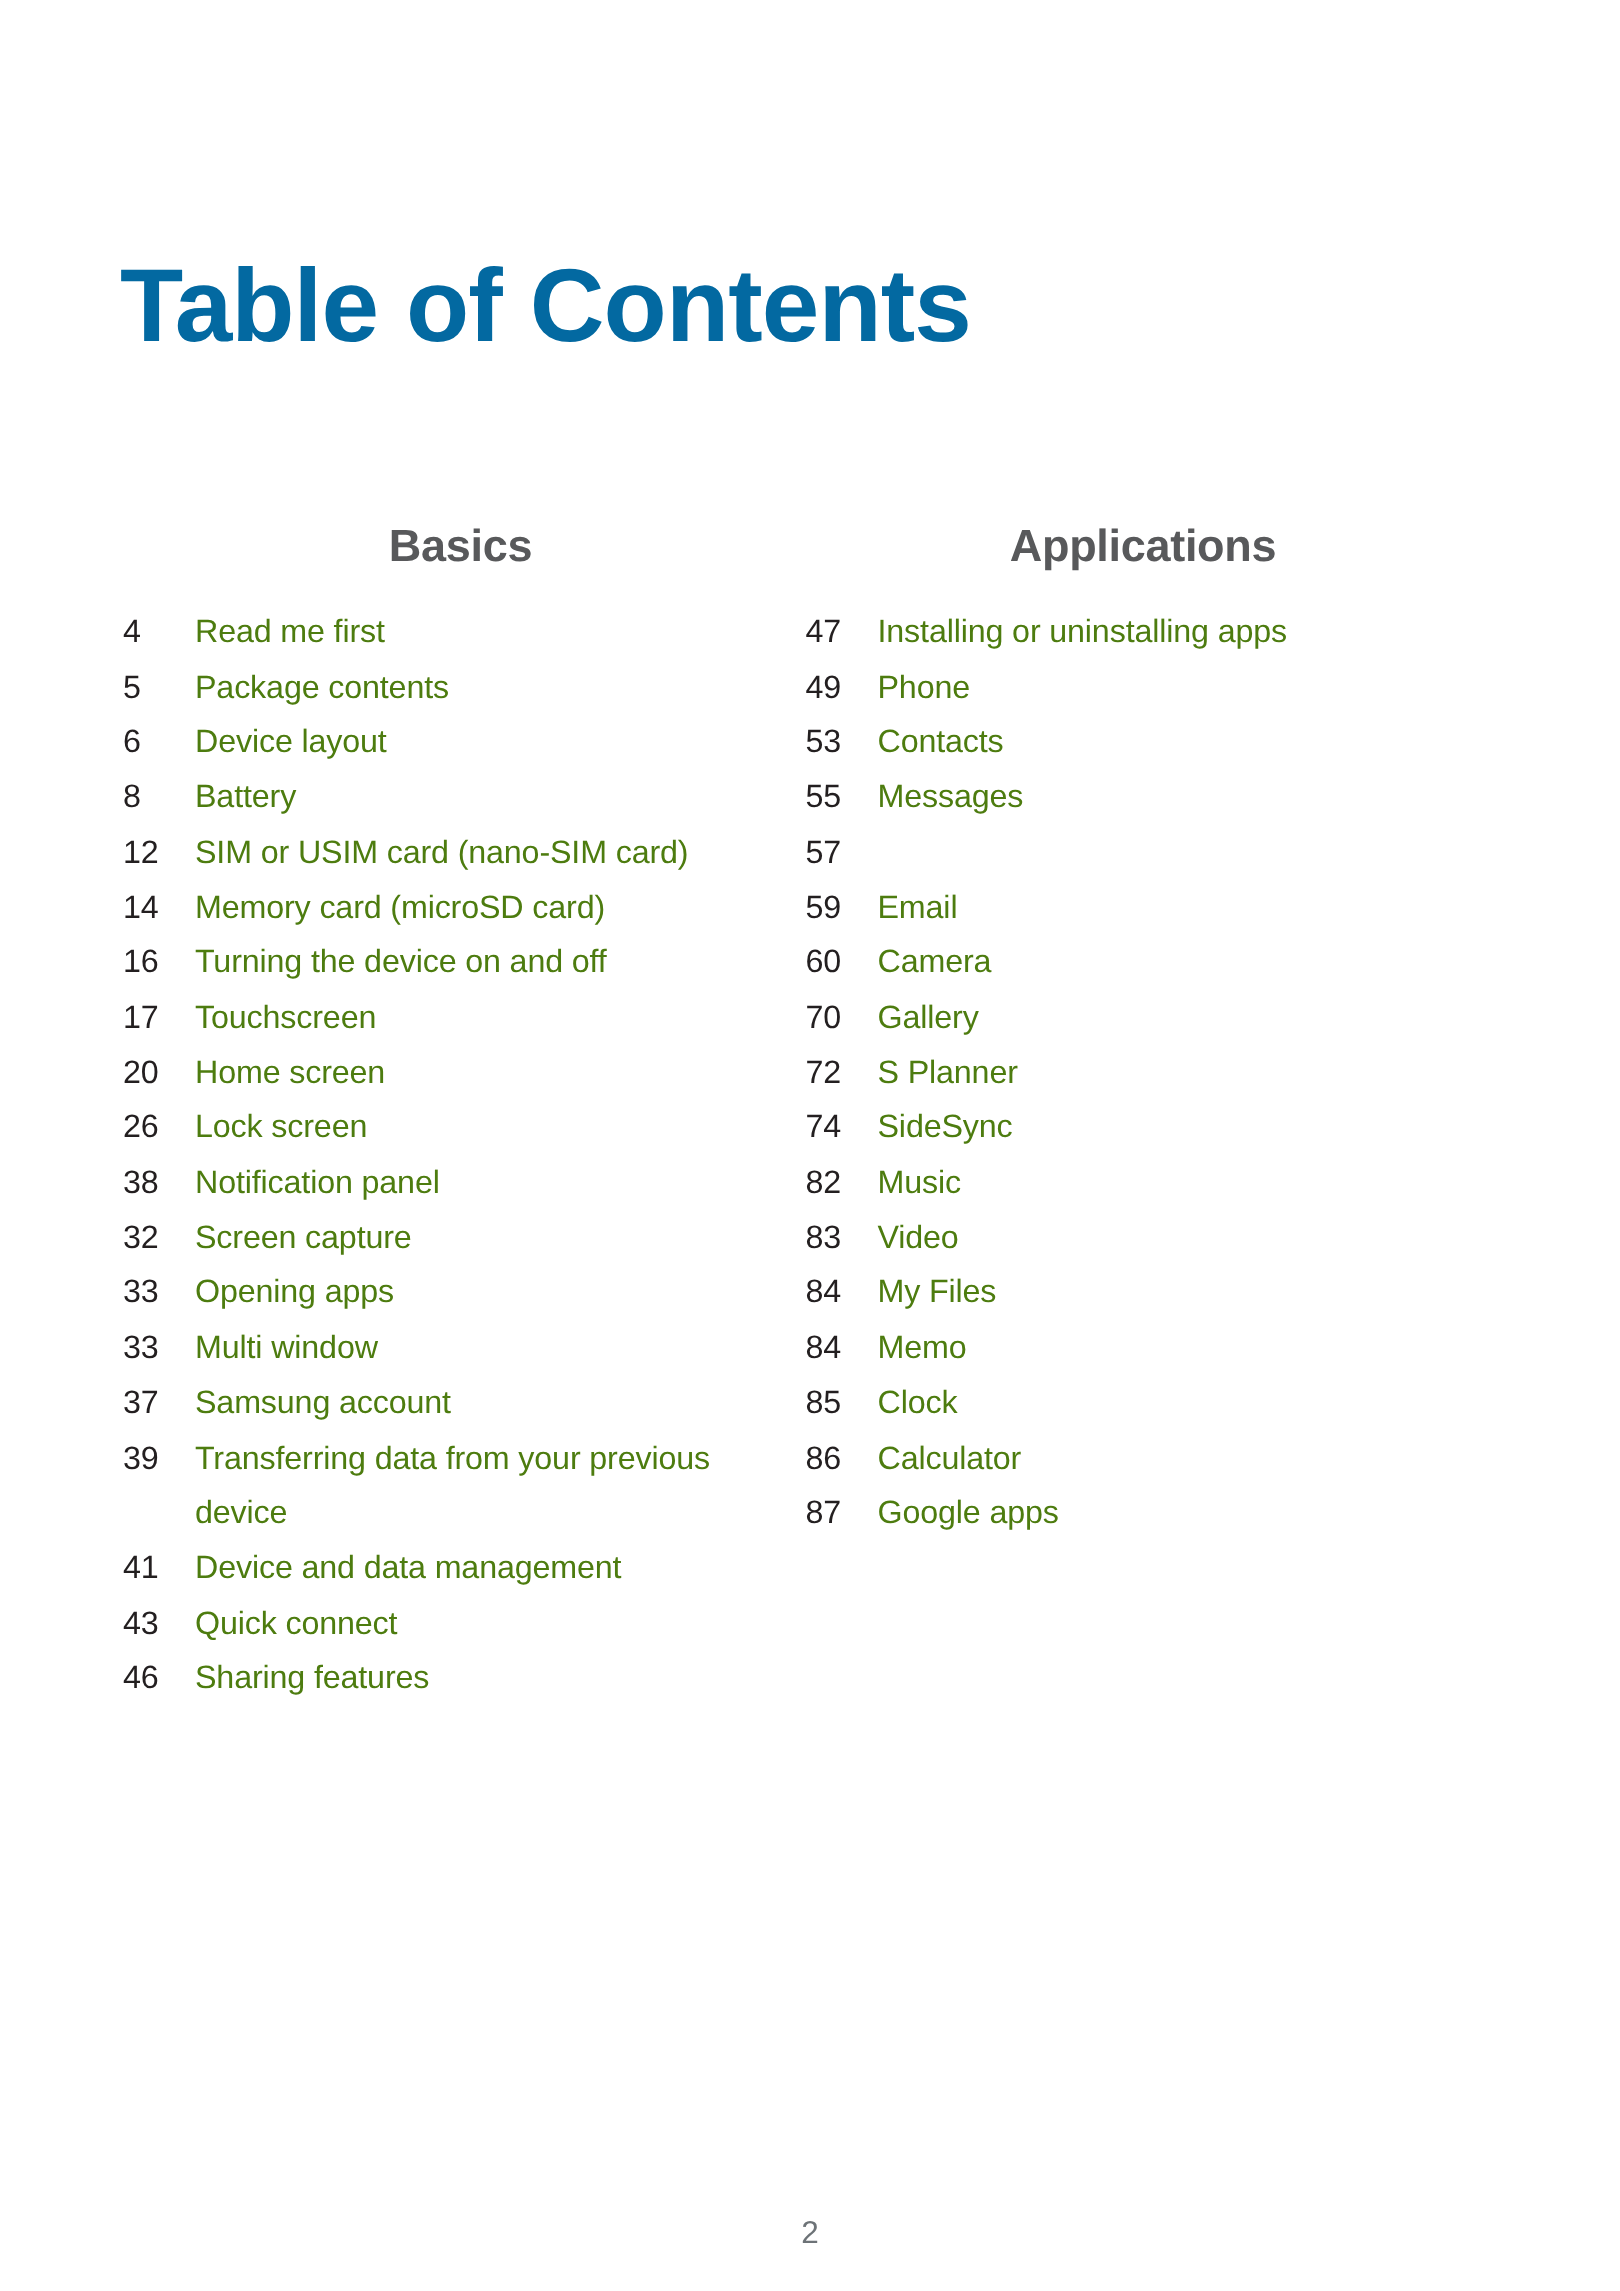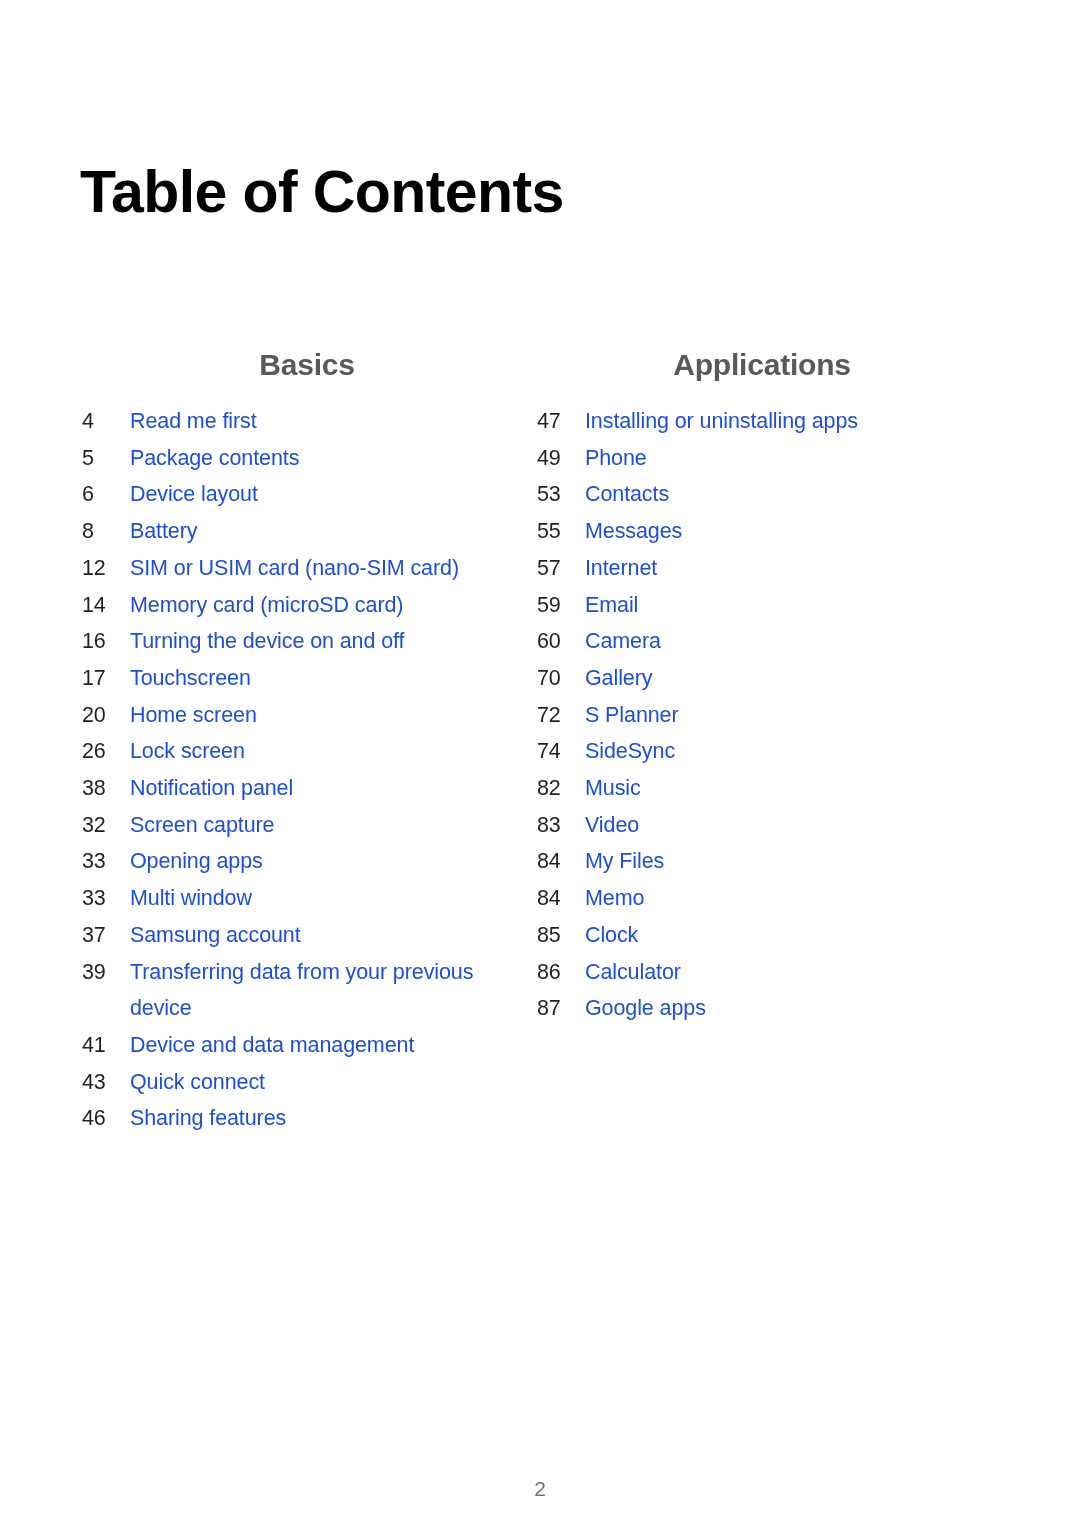--- a/index.html
+++ b/index.html
@@ -18,23 +18,23 @@
   .page {
     position: absolute;
     inset: 0;
     background: #ffffff;
   }
 
   .page-title {
     position: absolute;
     left: 80px;
     top: 122px;
-    font-size: 59px;
+    font-size: 69px;
     font-weight: bold;
-    color: #000000;
+    color: #0369a1;
     letter-spacing: -0.6px;
     line-height: 1.05;
     white-space: nowrap;
   }
 
   .columns {
     position: absolute;
     left: 0;
     right: 0;
     top: 348px;
@@ -75,21 +75,21 @@
 
   .toc-page {
     flex: 0 0 48px;
     width: 48px;
     text-align: left;
     color: #231f20;
   }
 
   .toc-label {
     flex: 1 1 auto;
-    color: #1d4ed8;
+    color: #4d7c0f;
   }
 
   .folio {
     position: absolute;
     left: 0;
     right: 0;
     top: 1477px;
     text-align: center;
     font-size: 21px;
     color: #6d7377;
@@ -200,21 +200,20 @@
           <li class="toc-entry">
             <span class="toc-page">53</span>
             <span class="toc-label">Contacts</span>
           </li>
           <li class="toc-entry">
             <span class="toc-page">55</span>
             <span class="toc-label">Messages</span>
           </li>
           <li class="toc-entry">
             <span class="toc-page">57</span>
-            <span class="toc-label">Internet</span>
           </li>
           <li class="toc-entry">
             <span class="toc-page">59</span>
             <span class="toc-label">Email</span>
           </li>
           <li class="toc-entry">
             <span class="toc-page">60</span>
             <span class="toc-label">Camera</span>
           </li>
           <li class="toc-entry">

